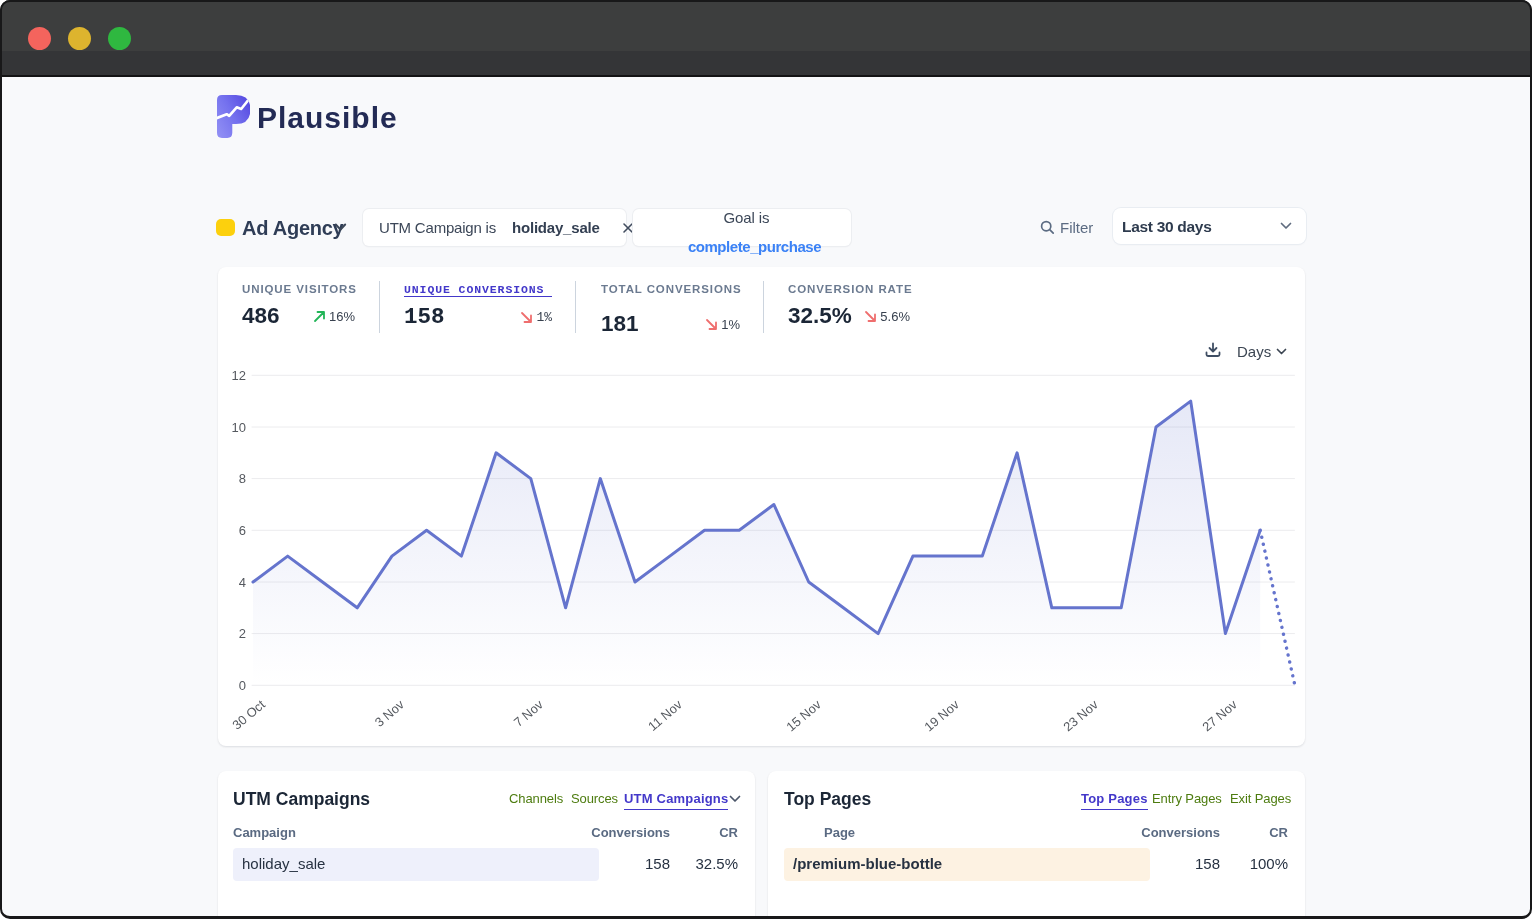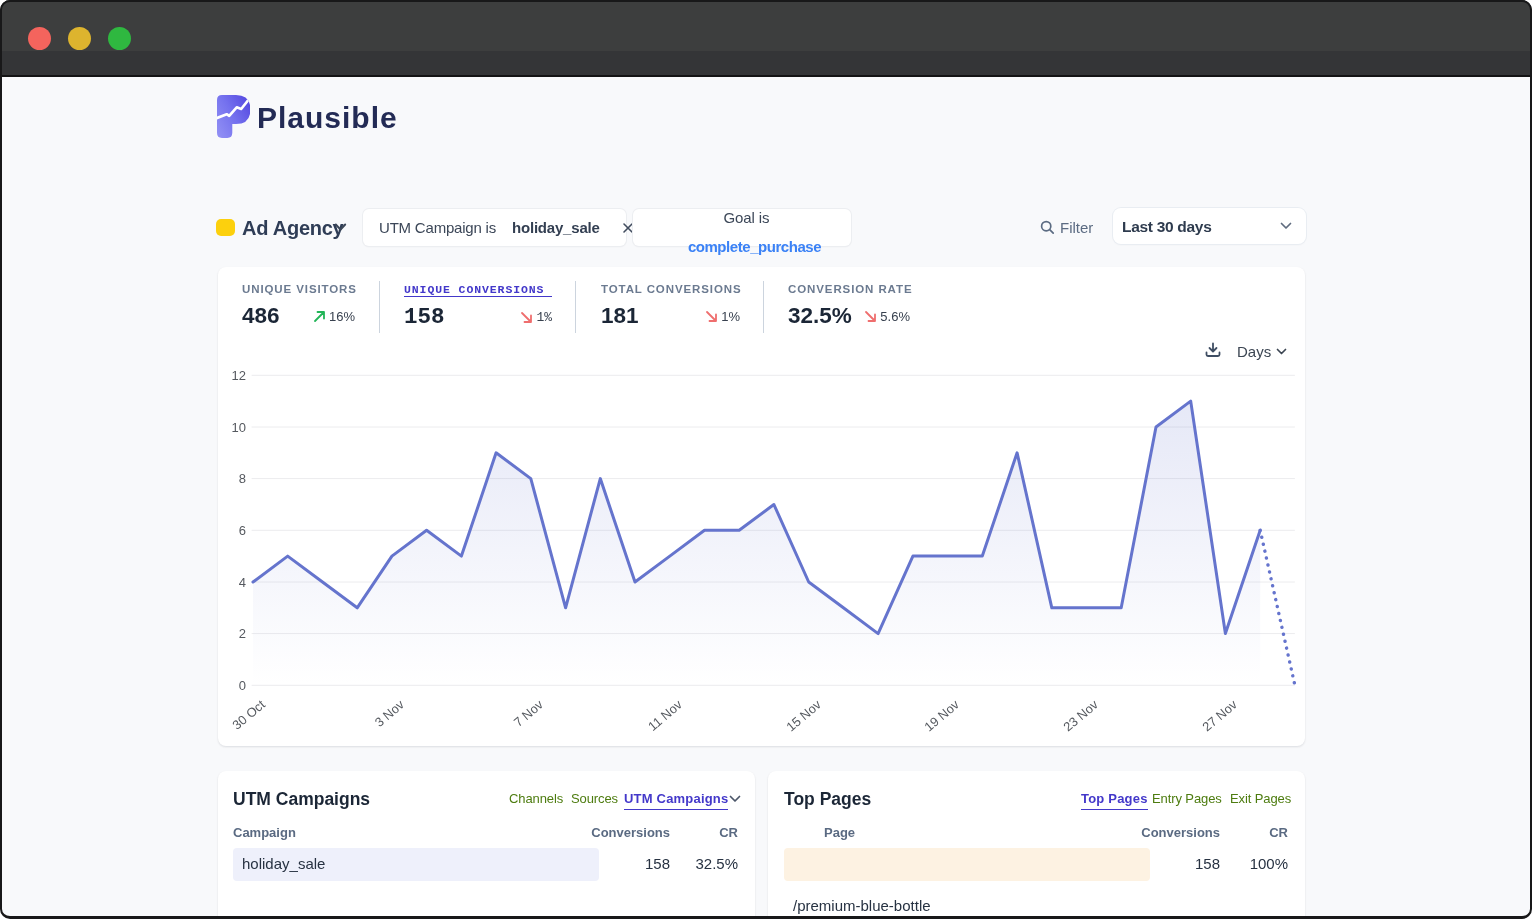--- a/index.html
+++ b/index.html
@@ -93,21 +93,21 @@
       <span class="statval">158</span>
       <span class="badge"><svg width="13" height="13" viewBox="0 0 13 13" style="margin-right:3px;">
             <path d="M2,2 L10.5,10.5 M11,4.5 V11 H4.5" fill="none" stroke="#ef6e6e" stroke-width="1.8" stroke-linecap="round" stroke-linejoin="round"></path>
           </svg>1%</span>
     </div>
   </div>
   <div class="abs" style="left:404px;top:295.5px;width:147.5px;height:1.8px;background:#4338ca;"></div>
   <div class="vdiv" style="left:575px;"></div>
   <div class="abs" style="left:601px;top:283px;width:139px;">
     <div class="statlabel">TOTAL CONVERSIONS</div>
-    <div style="display:flex;align-items:center;justify-content:space-between;margin-top:8px;">
+    <div style="display:flex;align-items:center;justify-content:space-between;margin-top:16px;">
       <span class="statval">181</span>
       <span class="badge"><svg width="13" height="13" viewBox="0 0 13 13" style="margin-right:3px;">
             <path d="M2,2 L10.5,10.5 M11,4.5 V11 H4.5" fill="none" stroke="#ef6e6e" stroke-width="1.8" stroke-linecap="round" stroke-linejoin="round"></path>
           </svg>1%</span>
     </div>
   </div>
   <div class="vdiv" style="left:763px;"></div>
   <div class="abs" style="left:788px;top:283px;width:122px;">
     <div class="statlabel">CONVERSION RATE</div>
     <div style="display:flex;align-items:center;justify-content:space-between;margin-top:8px;">
@@ -184,18 +184,18 @@
 
   <div class="card" style="left:768px;top:771px;width:537px;height:160px;"></div>
   <div class="abs" style="left:784px;top:789px;font-size:17.5px;font-weight:bold;color:#1b2636;">Top Pages</div>
   <div class="abs tabs" style="left:1081px;top:791px;font-weight:bold;color:#4338ca;border-bottom:1.5px solid #4338ca;padding-bottom:3px;letter-spacing:.2px;">Top Pages</div>
   <div class="abs tabs" style="left:1152px;top:791px;text-align:center;">Entry Pages</div>
   <div class="abs tabs" style="left:1230px;top:791px;">Exit Pages</div>
   <div class="abs hdr" style="left:784px;top:825px;margin-left:40px;">Page</div>
   <div class="abs hdr" style="left:1119px;top:825px;width:101px;text-align:right;">Conversions</div>
   <div class="abs hdr" style="left:1238px;top:825px;width:50px;text-align:right;">CR</div>
   <div class="abs" style="left:784px;top:848px;width:366px;height:33px;background:#fdf2e2;border-radius:4px;"></div>
-  <div class="abs rowtxt" style="left:793px;top:897px;">/premium-blue-bottle</div>
+  <div class="abs rowtxt" style="left:793px;top:855px;font-weight:bold;">/premium-blue-bottle</div>
   <div class="abs rowtxt" style="left:1119px;top:855px;width:101px;text-align:right;">158</div>
   <div class="abs rowtxt" style="left:1238px;top:855px;width:50px;text-align:right;">100%</div>
 
 </div>
 <div class="frame"></div>
 
 </body></html>

